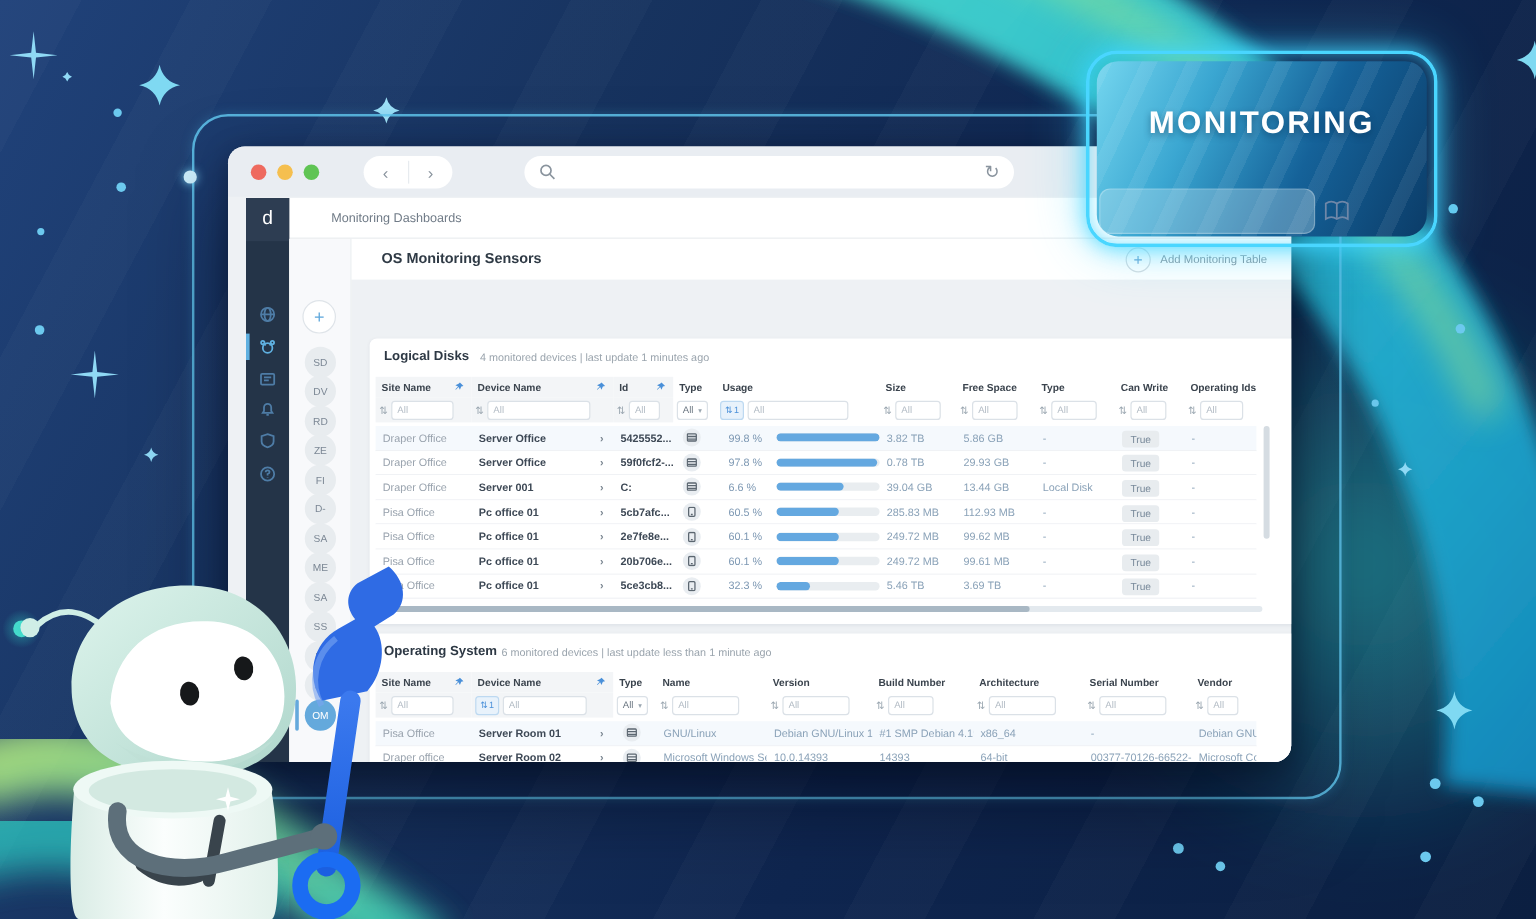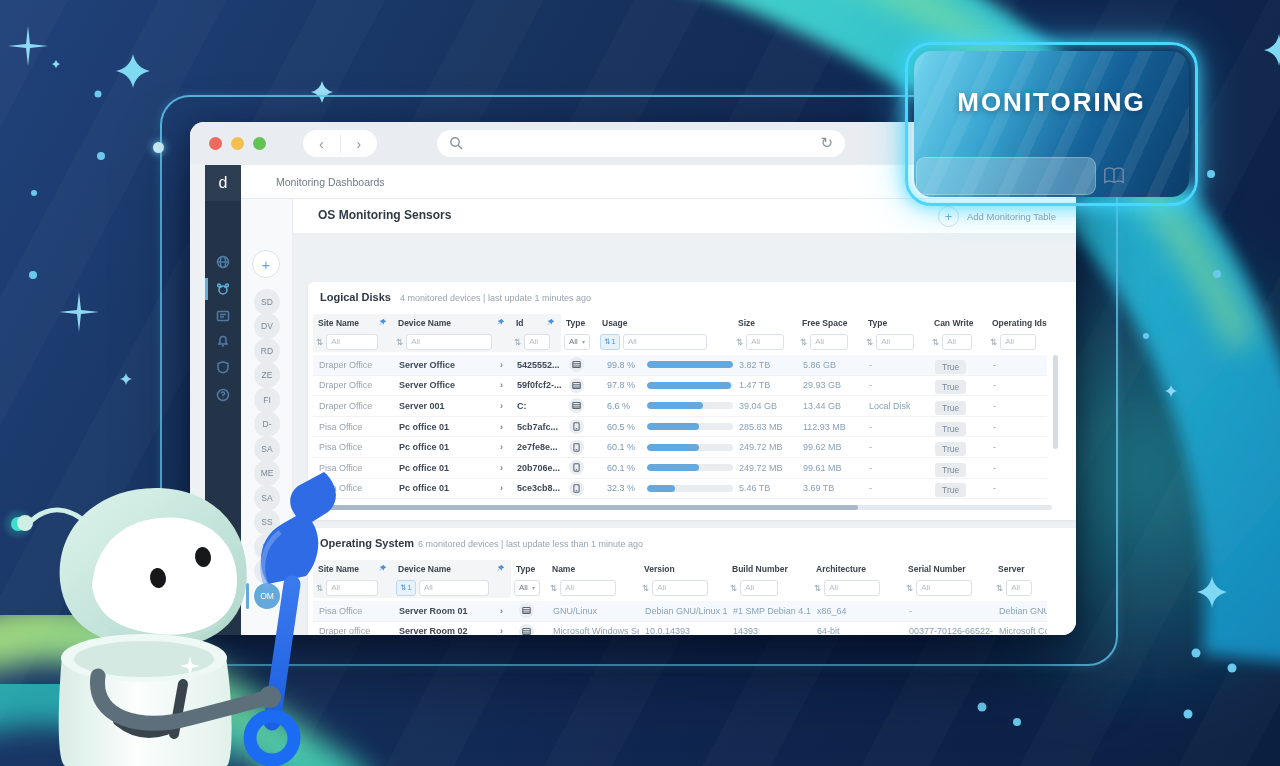--- a/index.html
+++ b/index.html
@@ -385,21 +385,21 @@
                   <line x1="1" y1="8" x2="11" y2="8"></line>
                 </svg>
               </span>
             </div>
           <div class="usagewrap w-usage">
               <span class="upct">97.8 %</span>
               <span class="bar">
                 <i style="width: 97.8%;"></i>
               </span>
             </div>
-          <div class="cell w-size">1.47 TB</div>
+          <div class="cell w-size">0.78 TB</div>
           <div class="cell w-free">29.93 GB</div>
           <div class="cell w-fst">-</div>
           <div class="w-cw"><span class="truebadge">True</span></div>
           <div class="cell w-ph">-</div>
         </div>
         <div class="trow" style="top:114.2px;">
           <div class="cell c-site w-site">Draper Office</div>
           <div class="cell c-dev w-dev">
               <span>Server 001</span>
               <span class="chev">›</span>
@@ -557,21 +557,21 @@
             <svg class="pinic" width="9" height="9" viewBox="0 0 24 24" fill="#4a90d9">
                 <path d="M14 2l8 8-5 1-3 7-3-6-6 6-1-1 6-6-6-3 7-3z"></path>
               </svg>
             </div>
           <div class="hc w-type">Type</div>
           <div class="hc w2-name">Name</div>
           <div class="hc w2-ver">Version</div>
           <div class="hc w2-build">Build Number</div>
           <div class="hc w2-arch">Architecture</div>
           <div class="hc w2-ser">Serial Number</div>
-          <div class="hc w2-ven">Server</div>
+          <div class="hc w2-ven">Vendor</div>
         </div>
 
         <div class="tfilter">
           <div class="fc pin w-site">
               <span class="sort">⇅</span>
               <input class="fin f-site" placeholder="All" style="">
             </div>
           <div class="fc pin w-dev">
               <span class="sortbadge">
                 <span>⇅</span>

